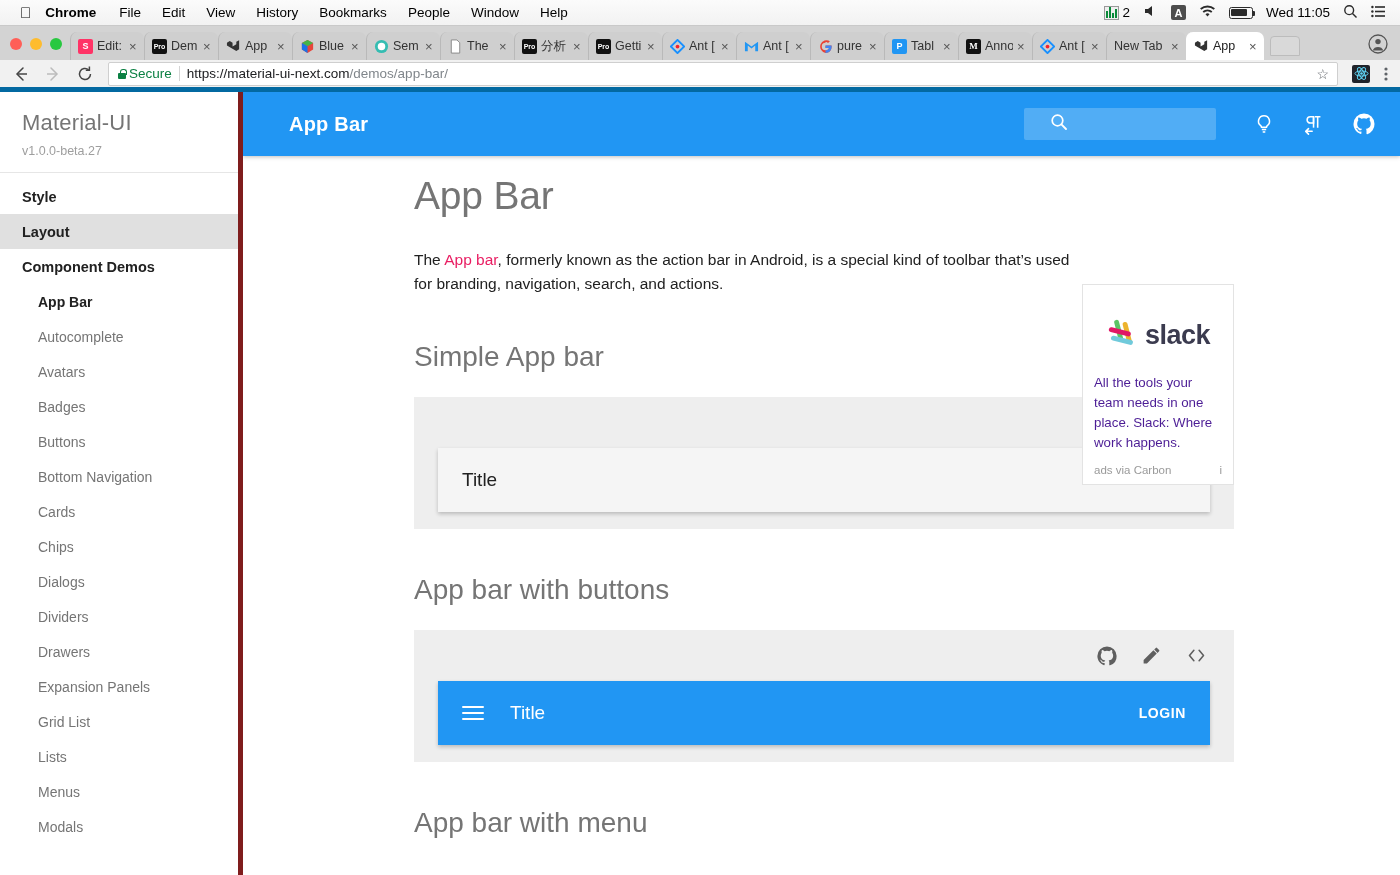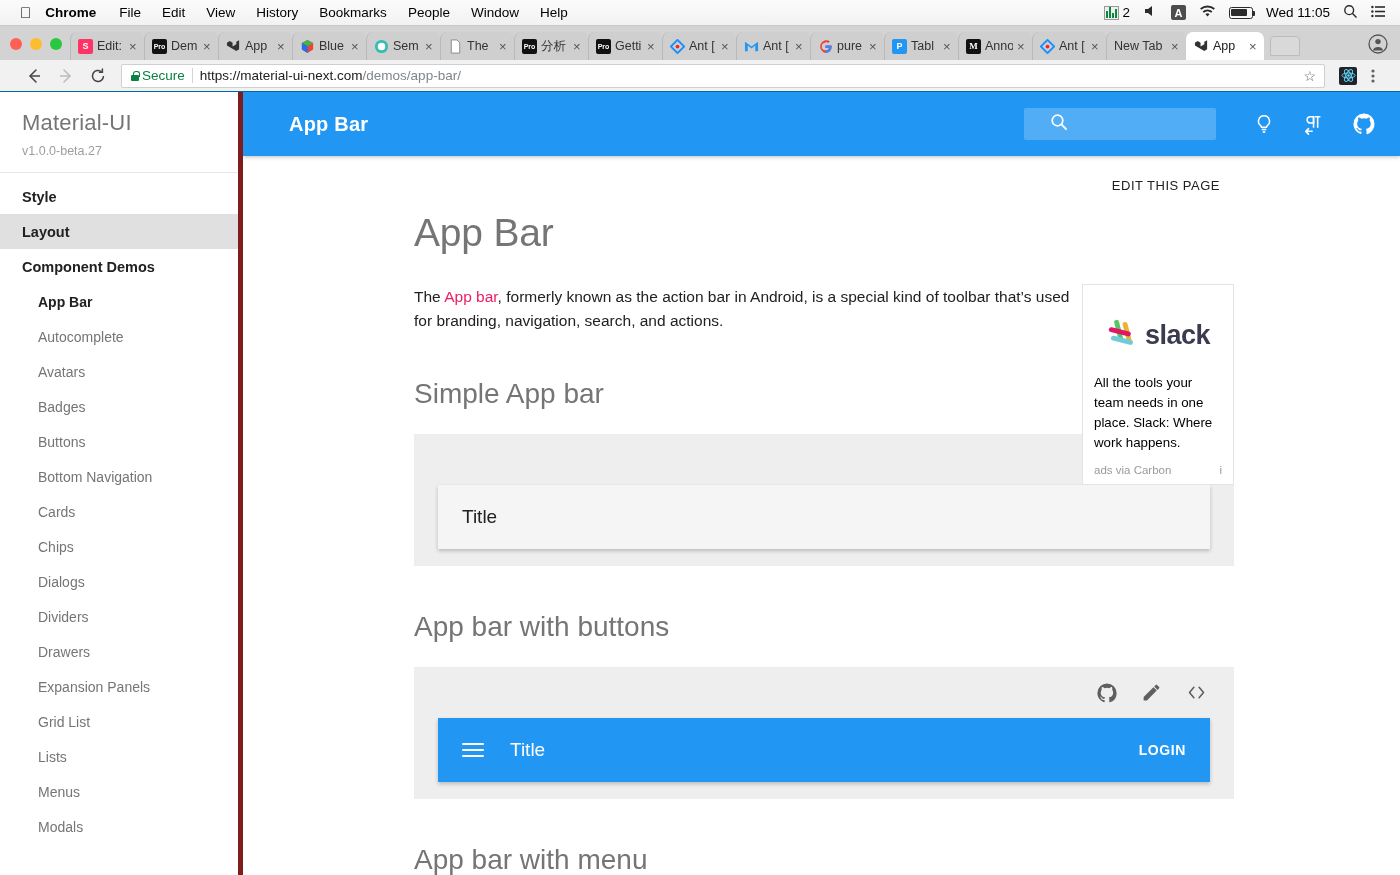--- a/index.html
+++ b/index.html
@@ -53,22 +53,22 @@
   .tab .favicon { width: 15px; height: 15px; flex: 0 0 15px; border-radius: 2px;
                   display: flex; align-items: center; justify-content: center;
                   font-size: 9px; font-weight: bold; color: #fff; overflow: hidden;}
   .tab .tlabel { flex: 1 1 auto; overflow: hidden; white-space: nowrap; font-size: 12.5px; }
   .tab .tclose { flex: 0 0 11px; font-size: 13px; color: #555; line-height: 1; }
   .newtab-btn { width: 30px; height: 20px; margin-left: 6px; margin-bottom: 4px;
                 border: 1px solid #bcbcbc; border-radius: 4px 4px 0 0; background: #d9d9d9; }
   .profile-btn { margin-left: auto; margin-right: 12px; margin-bottom: 6px; width: 20px; height: 20px; }
 
   .toolbar {
-    height: 32px; background: #f1f1f1; border-bottom: 1px solid #0369a1;
-    display: flex; align-items: center; padding: 0 25px; gap: 14px;
+    height: 32px; background: #f1f1f1; border-bottom: 5px solid #0369a1;
+    display: flex; align-items: center; padding: 0 12px; gap: 14px;
   }
   .nav-btn { width: 18px; height: 18px; color: #5f6368; display:flex; align-items:center; justify-content:center;}
   .omnibox {
     flex: 1 1 auto; height: 24px; background: #fff; border: 1px solid #cfcfcf; border-radius: 2px;
     display: flex; align-items: center; padding: 0 8px; gap: 7px; font-size: 13.5px;
   }
   .secure { color: #0b8043; display: flex; align-items: center; gap: 4px; }
   .secure .lock { width: 8px; height: 10px; position: relative; }
   .secure .lock::before { content:''; position:absolute; left:1px; bottom:0; width: 8px; height: 6px; background: #0b8043; border-radius:1px;}
   .secure .lock::after { content:''; position:absolute; left:2.6px; top:0; width:5px; height:5px; border:1.4px solid #0b8043; border-bottom:none; border-radius: 3px 3px 0 0;}
@@ -147,21 +147,21 @@
   .hamburger i { display: block; height: 2px; background: #fff; border-radius: 1px; }
   .login-btn { margin-left: auto; font-size: 14px; font-weight: bold; letter-spacing: .6px; color: #fff; }
 
   
   .carbon {
     position: absolute; right: 166px; top: 128px; width: 152px;
     background: #fff; border: 1px solid #e3e3e3; padding: 12px 11px 8px;
   }
   .carbon-logo { height: 76px; display: flex; align-items: center; justify-content: center; gap: 5px;}
   .slack-word { font-size: 27px; font-weight: bold; color: #3b3b4f; letter-spacing: -.5px;}
-  .carbon-text { font-size: 13.3px; color: #000000; line-height: 1.5; }
+  .carbon-text { font-size: 13.3px; color: #4c1d95; line-height: 1.5; }
   .carbon-foot { display: flex; justify-content: space-between; align-items: center;
                  margin-top: 11px; font-size: 11.5px; color: #9a9a9a; }
 </style>
 </head>
 <body>
 
 <div class="mac-menubar">
   <span class="mac-apple"></span>
   <span class="mac-menu-item bold">Chrome</span>
   <span class="mac-menu-item">File</span>
@@ -485,21 +485,20 @@
           </span>
           <span class="ab-icon">
             <svg width="24" height="24" viewBox="0 0 24 24">
                 <path fill="#fff" d="M12 1.5A10.5 10.5 0 001.5 12c0 4.6 3 8.6 7.2 10 .5.1.7-.2.7-.5v-1.9c-2.9.6-3.6-1.3-3.6-1.3-.5-1.2-1.2-1.6-1.2-1.6-1-.7.1-.6.1-.6 1 .1 1.6 1.1 1.6 1.1.9 1.6 2.5 1.1 3.1.9.1-.7.4-1.1.7-1.4-2.4-.3-4.9-1.2-4.9-5.3 0-1.2.4-2.1 1.1-2.9-.1-.3-.5-1.4.1-2.9 0 0 .9-.3 2.9 1.1a10 10 0 015.3 0c2-1.4 2.9-1.1 2.9-1.1.6 1.5.2 2.6.1 2.9.7.8 1.1 1.7 1.1 2.9 0 4.1-2.5 5-4.9 5.3.4.3.7 1 .7 2v3c0 .3.2.6.8.5A10.5 10.5 0 0022.5 12 10.5 10.5 0 0012 1.5z"></path>
               </svg>
           </span>
         </div>
       </div>
 
       <div class="scroll-area">
-        <div class="edit-page">EDIT THIS PAGE</div>
 
         <div class="article">
           <h1 class="h1">App Bar</h1>
 
           <p class="para"><span>The </span><a class="link-pink">App bar</a><span>, formerly known as the action bar in Android, is a special kind of toolbar that’s used for branding, navigation, search, and actions.</span></p>
 
           <h2 class="h2">Simple App bar</h2>
 
           <div class="demo-wrap">
             <div class="demo-actions">

